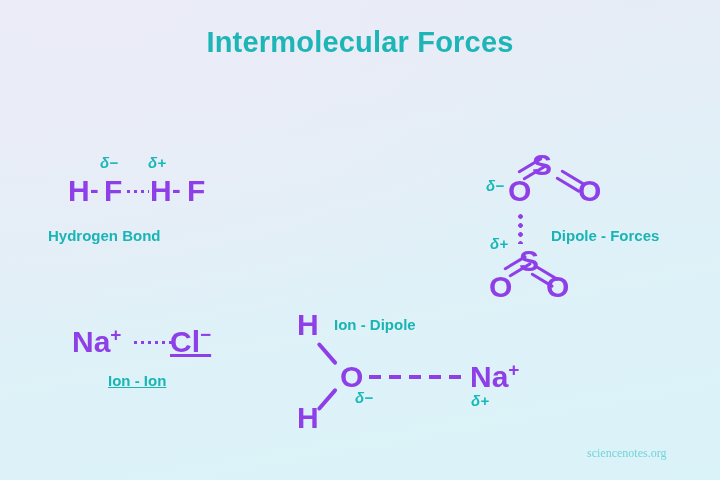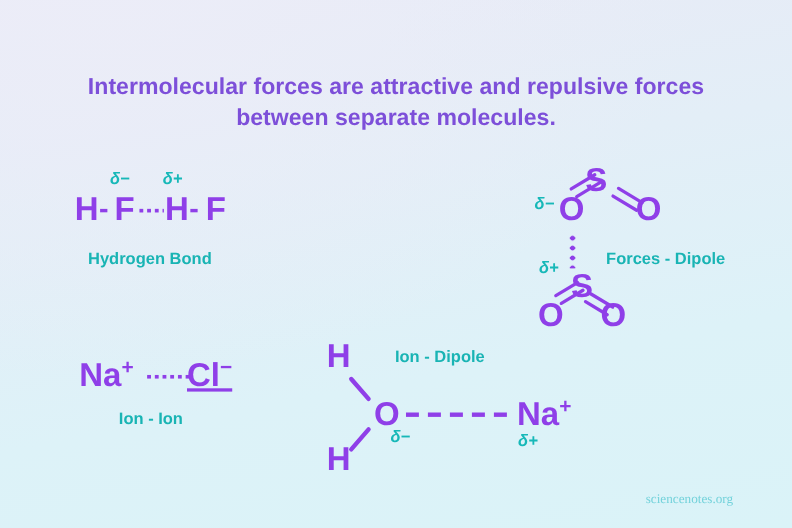--- a/index.html
+++ b/index.html
@@ -113,40 +113,37 @@
     background-image: linear-gradient(to right, #8f3fe8 0 12px, rgba(0,0,0,0) 12px 20px);
     background-size: 20px 4px;
     background-repeat: repeat-x;
   }
 </style>
 </head>
 <body>
 
 <div id="infographic">
 
-  <div class="subtitle">
-    <div>Intermolecular forces are attractive and repulsive forces</div>
-    <div>between separate molecules.</div>
-  </div>
+  <div class="title">Intermolecular Forces</div>
 
   <div>
     <div class="delta" style="left:100px; top:155px;">δ−</div>
     <div class="delta" style="left:148px; top:155px;">δ+</div>
 
     <div class="atom" style="left:68px; top:176px;">H</div>
     <div class="atom" style="left:90px; top:176px; font-size:26px;">-</div>
     <div class="atom" style="left:104px; top:176px;">F</div>
 
     <div class="dots-h" style="left:125px; top:189px; width:24px;"></div>
 
     <div class="atom" style="left:150px; top:176px;">H</div>
     <div class="atom" style="left:172px; top:176px; font-size:26px;">-</div>
     <div class="atom" style="left:187px; top:176px;">F</div>
 
-    <div class="flabel" style="left:80px; top:228px;">Hydrogen Bond</div>
+    <div class="flabel" style="left:48px; top:228px;">Hydrogen Bond</div>
   </div>
 
   <div>
 
     <div class="atom" style="left:532px; top:150px;">S</div>
     <div class="atom" style="left:508px; top:176px;">O</div>
     <div class="atom" style="left:578px; top:176px;">O</div>
     <div class="delta" style="left:486px; top:178px;">δ−</div>
 
     <div class="bond" style="left:518px; top:171px; width:28px; height:3px; transform:rotate(-31deg); transform-origin:left center;"></div>
@@ -161,35 +158,35 @@
     <div class="atom" style="left:519px; top:246px;">S</div>
     <div class="atom" style="left:489px; top:272px;">O</div>
     <div class="atom" style="left:546px; top:272px;">O</div>
 
     <div class="bond" style="left:504px; top:268px; width:26px; height:3px; transform:rotate(-31deg); transform-origin:left center;"></div>
     <div class="bond" style="left:509px; top:275px; width:26px; height:3px; transform:rotate(-31deg); transform-origin:left center;"></div>
 
     <div class="bond" style="left:531px; top:272px; width:26px; height:3px; transform:rotate(31deg); transform-origin:left center;"></div>
     <div class="bond" style="left:536px; top:265px; width:26px; height:3px; transform:rotate(31deg); transform-origin:left center;"></div>
 
-    <div class="flabel" style="left:551px; top:228px;">Forces - Dipole</div>
+    <div class="flabel" style="left:551px; top:228px;">Dipole - Forces</div>
   </div>
 
   <div>
     <div class="atom" style="left:72px; top:327px;"><span>Na</span><span class="chg">+</span></div>
 
     <div class="dots-h" style="left:132px; top:340px; width:40px;"></div>
 
     <div class="atom" style="left:170px; top:327px;text-decoration:underline;"><span>Cl</span><span class="chg">−</span></div>
 
-    <div class="flabel" style="left:108px; top:373px;">Ion - Ion</div>
-  </div>
-
-  <div>
-    <div class="flabel" style="left:359px; top:317px;">Ion - Dipole</div>
+    <div class="flabel" style="left:108px; top:373px;text-decoration:underline;">Ion - Ion</div>
+  </div>
+
+  <div>
+    <div class="flabel" style="left:334px; top:317px;">Ion - Dipole</div>
 
     <div class="atom" style="left:297px; top:310px;">H</div>
     <div class="atom" style="left:297px; top:403px;">H</div>
     <div class="atom" style="left:340px; top:362px;">O</div>
 
     <div class="bond" style="left:318px; top:341px; width:28px; height:4px; transform:rotate(49deg); transform-origin:left center;"></div>
     <div class="bond" style="left:318px; top:408px; width:28px; height:4px; transform:rotate(-49deg); transform-origin:left center;"></div>
 
     <div class="dash-h" style="left:369px; top:375px; width:98px;"></div>
 

